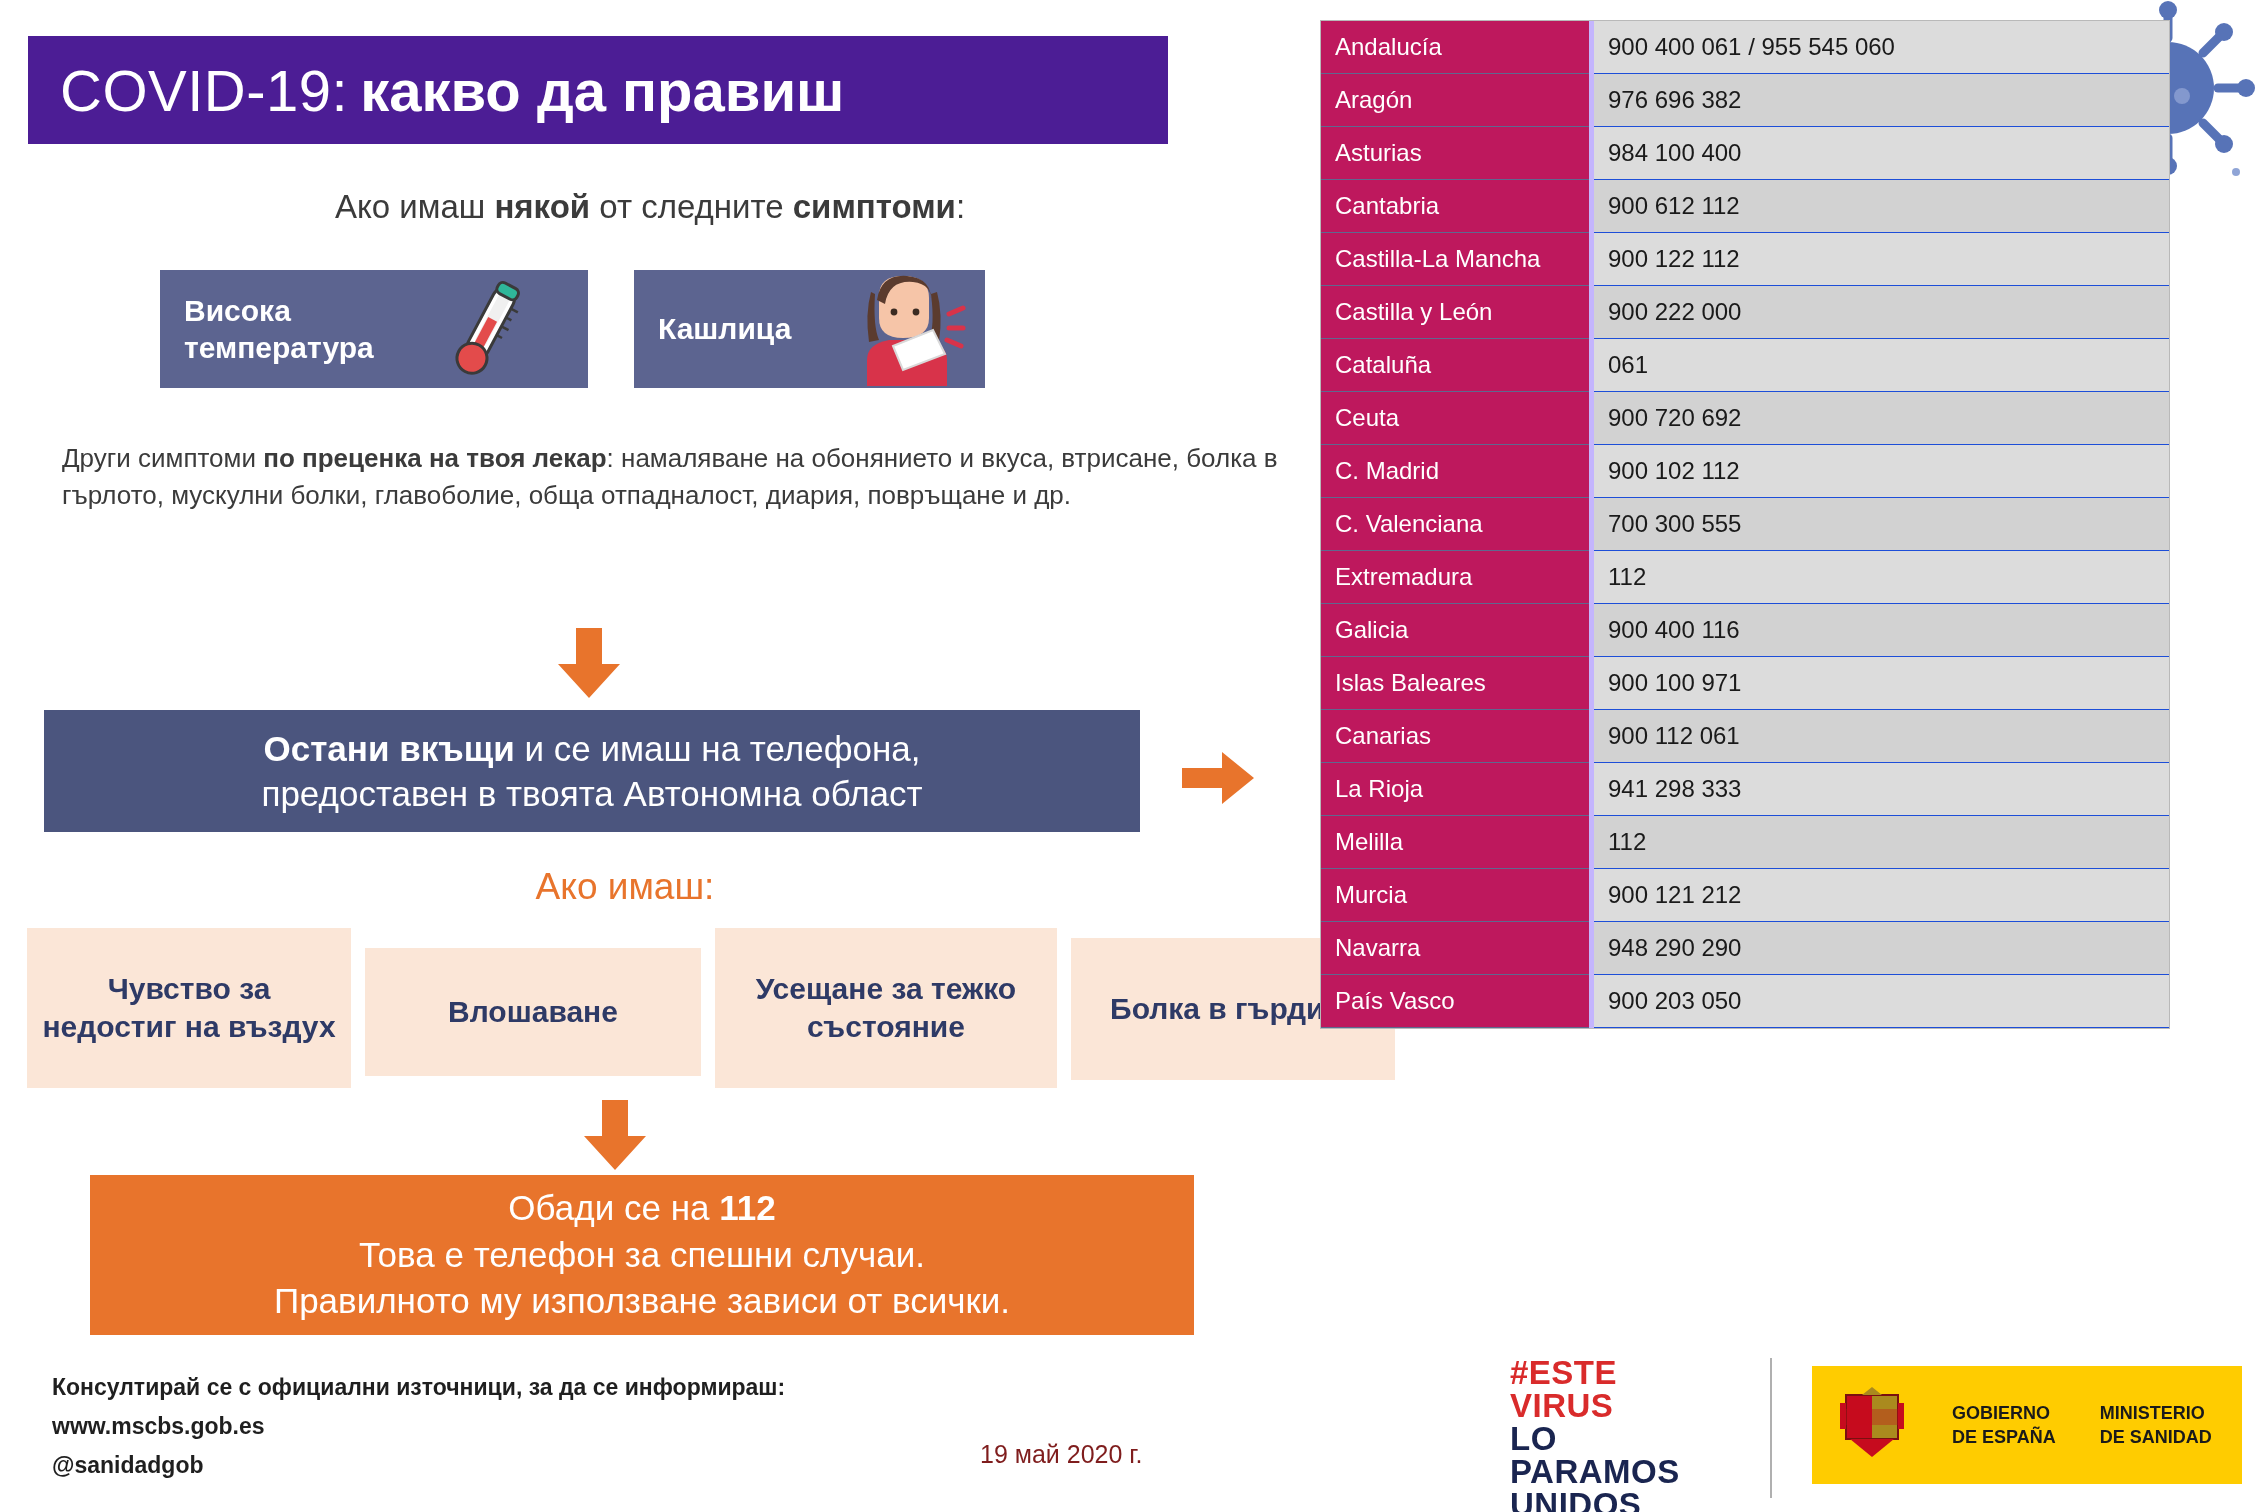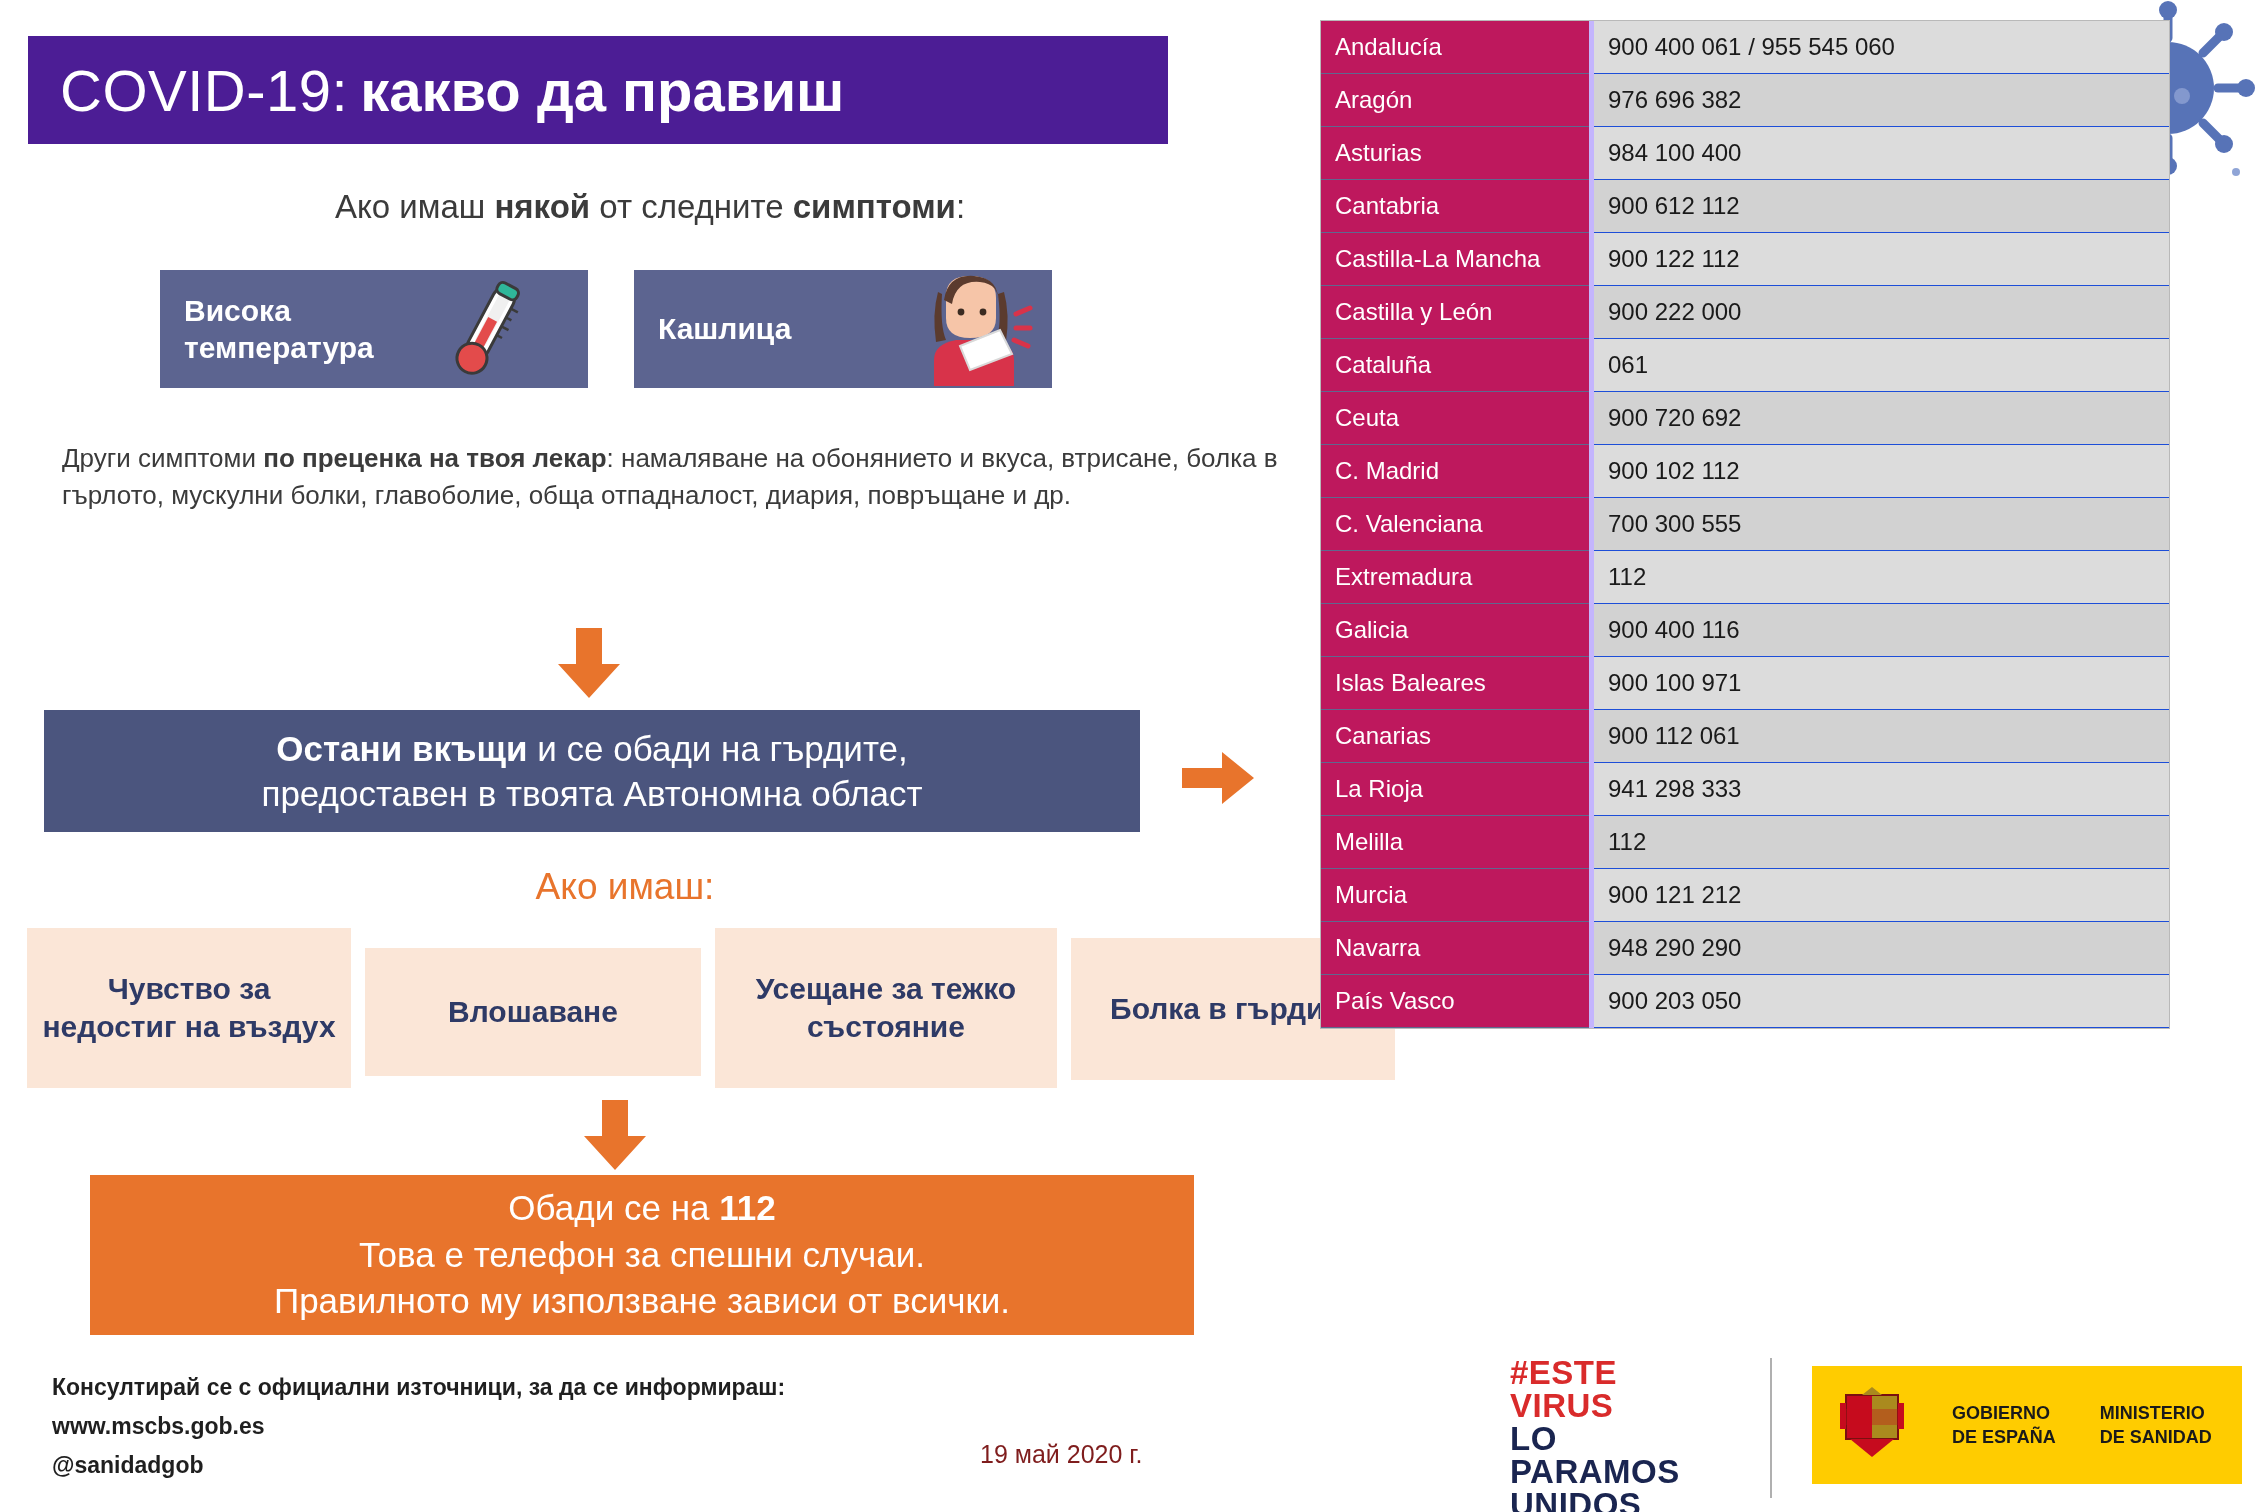--- a/index.html
+++ b/index.html
@@ -81,21 +81,21 @@
   }
   .symptom-card .lbl {
     color: #ffffff;
     font-size: 30px;
     font-weight: bold;
     line-height: 1.25;
     padding-left: 24px;
     z-index: 2;
   }
   .card-fever { width: 428px; }
-  .card-cough { width: 418px; }
+  .card-cough { width: 351px; }
 
   .thermo {
     position: absolute;
     right: 46px;
     top: 8px;
     width: 110px;
     height: 104px;
   }
   .face {
     position: absolute;
@@ -396,21 +396,21 @@
     </div>
 
     <div class="arrow-down-1">
       <svg width="66" height="72" viewBox="0 0 66 72">
         <path d="M20 0 L46 0 L46 36 L64 36 L33 70 L2 36 L20 36 Z" fill="#e8742c"></path>
       </svg>
     </div>
 
     <div class="stay-home">
       <div>
-        <b>Остани вкъщи</b><span> и се обади на гърдите,</span>
+        <b>Остани вкъщи</b><span> и се имаш на телефона,</span>
       </div>
       <div>предоставен в твоята Автономна област</div>
     </div>
 
     <div class="arrow-right-1">
       <svg width="74" height="56" viewBox="0 0 74 56">
         <path d="M0 18 L40 18 L40 2 L72 28 L40 54 L40 38 L0 38 Z" fill="#e8742c"></path>
       </svg>
     </div>
 

